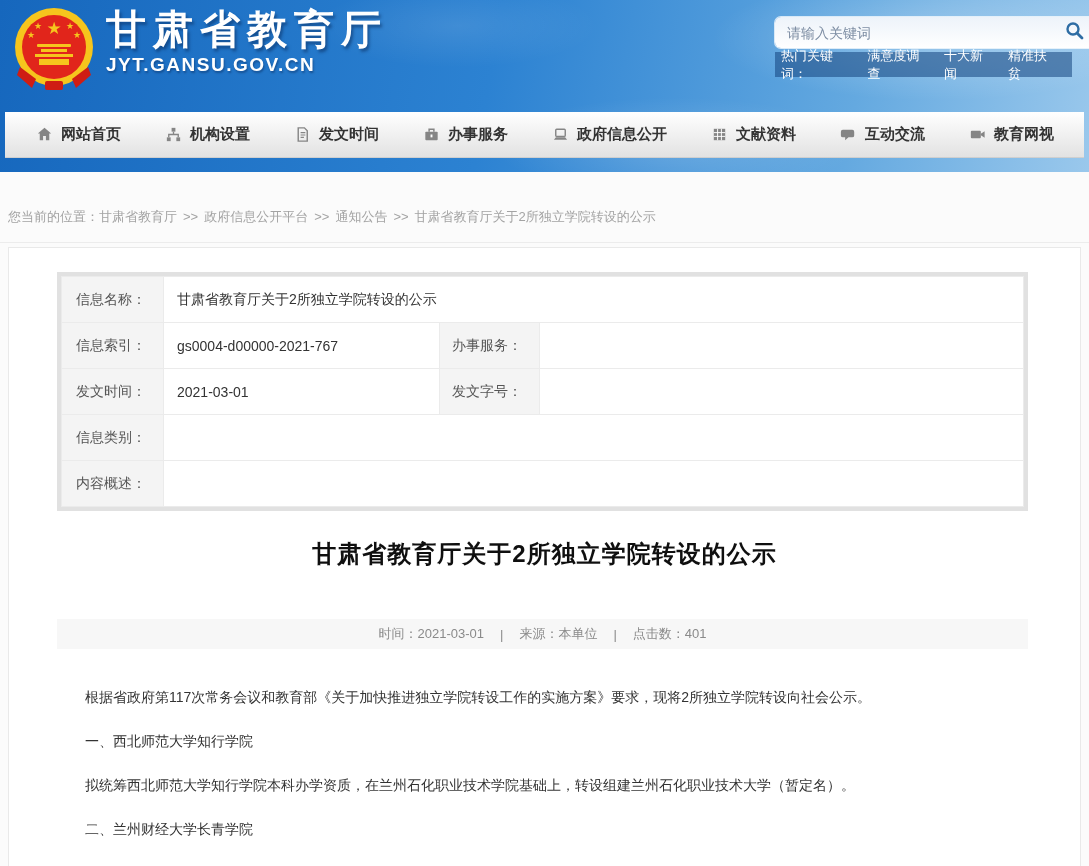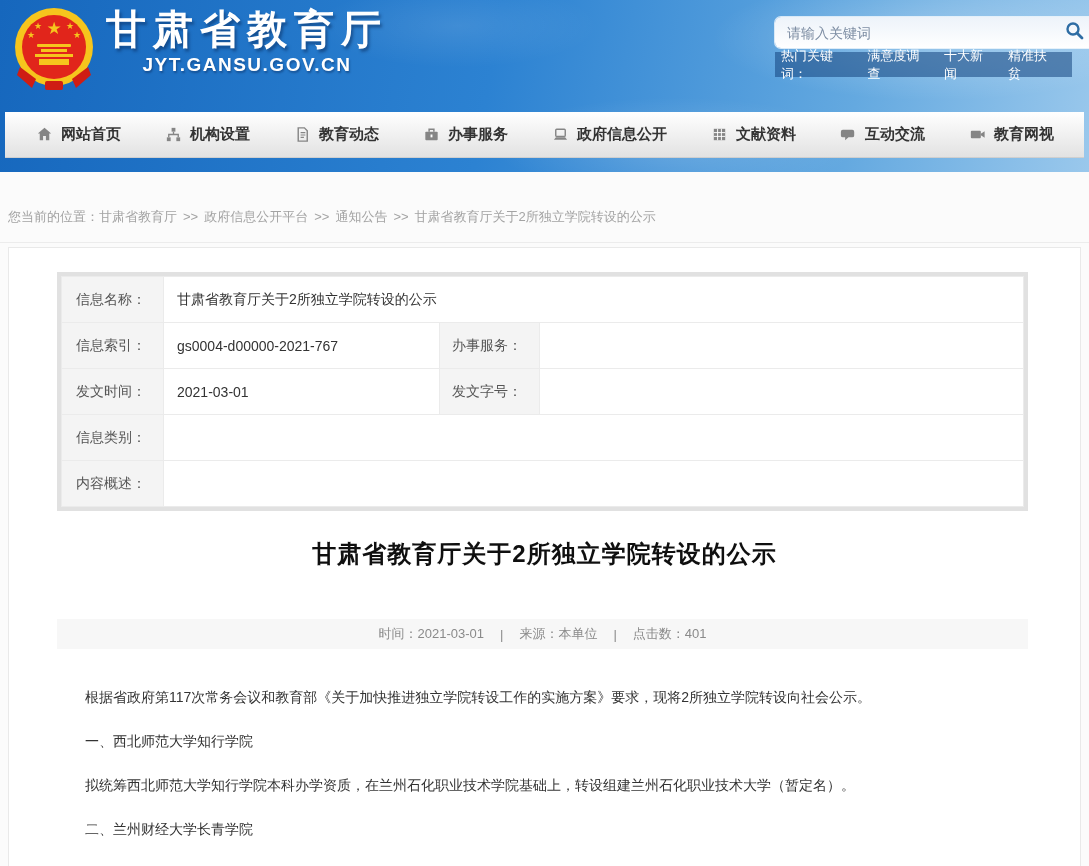--- a/index.html
+++ b/index.html
@@ -18,21 +18,21 @@
       radial-gradient(ellipse 200px 60px at 42% 15%, rgba(255,255,255,.10), transparent 70%),
       linear-gradient(100deg, #1667bd 0%, #2c82d2 45%, #64a9e0 78%, #9ac8ec 100%);
   }
   .brand { position:absolute; left:14px; top:5px; display:flex; align-items:flex-start; cursor:pointer; }
   .brand-text { margin-left:12px; color:#fff; }
   .site-title {
     font-size:40px; font-weight:bold; letter-spacing:7px; line-height:1.2;
     text-shadow:2px 3px 3px rgba(8,40,88,.5);
   }
   .site-url {
-    font-size:19px; font-weight:bold; letter-spacing:1.5px; text-align:center;
+    font-size:19px; font-weight:bold; letter-spacing:1.5px; text-align:left;
     margin-top:1px; text-shadow:1px 2px 2px rgba(8,40,88,.45);
   }
   .search-box {
     position:absolute; left:775px; top:17px; width:319px; height:31px;
     background:linear-gradient(#edf3fa,#ffffff);
     border-radius:6px; display:flex; align-items:center;
     box-shadow:0 0 0 1px rgba(255,255,255,.75);
   }
   .search-box input {
     flex:1; border:none; outline:none; background:transparent;
@@ -159,21 +159,21 @@
       </span>
       <span>机构设置</span>
     </div>
     <div class="nav-item">
       <span>
         <svg width="19" height="19" viewBox="0 0 20 20">
           <path d="M5.5 3 H12 L15 6 V17 H5.5 Z" fill="none" stroke="#858585" stroke-width="1.5"></path>
           <path d="M8 8 H13 M8 10.5 H13 M8 13 H11.5" stroke="#858585" stroke-width="1.2"></path>
         </svg>
       </span>
-      <span>教育动态</span>
+      <span>发文时间</span>
     </div>
     <div class="nav-item">
       <span>
         <svg width="19" height="19" viewBox="0 0 20 20" fill="#858585">
           <rect x="3.5" y="7" width="13" height="9" rx="1"></rect>
           <path d="M7.5 7 V4.5 H12.5 V7" stroke="#858585" stroke-width="1.6" fill="none"></path>
           <rect x="9" y="10" width="2" height="3" fill="#ffffff"></rect>
         </svg>
       </span>
       <span>办事服务</span>

